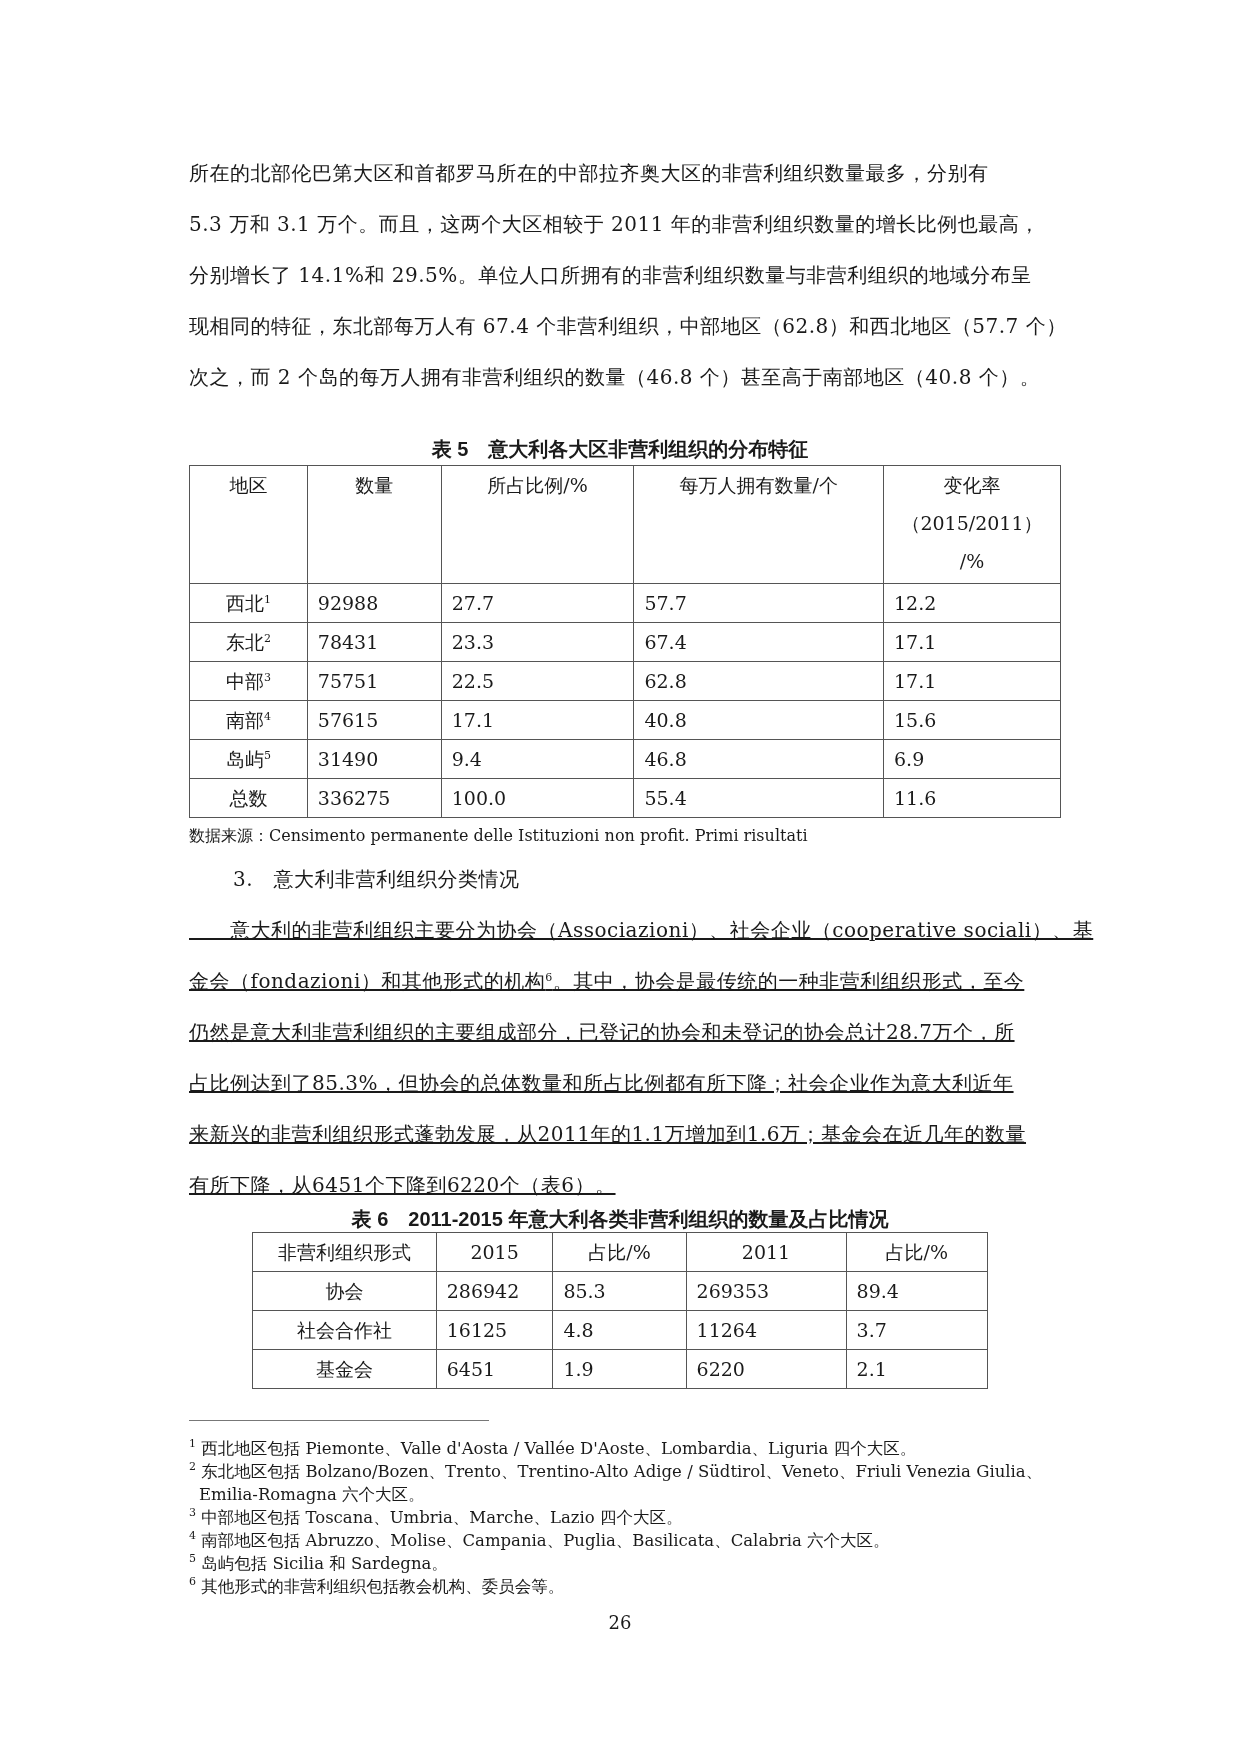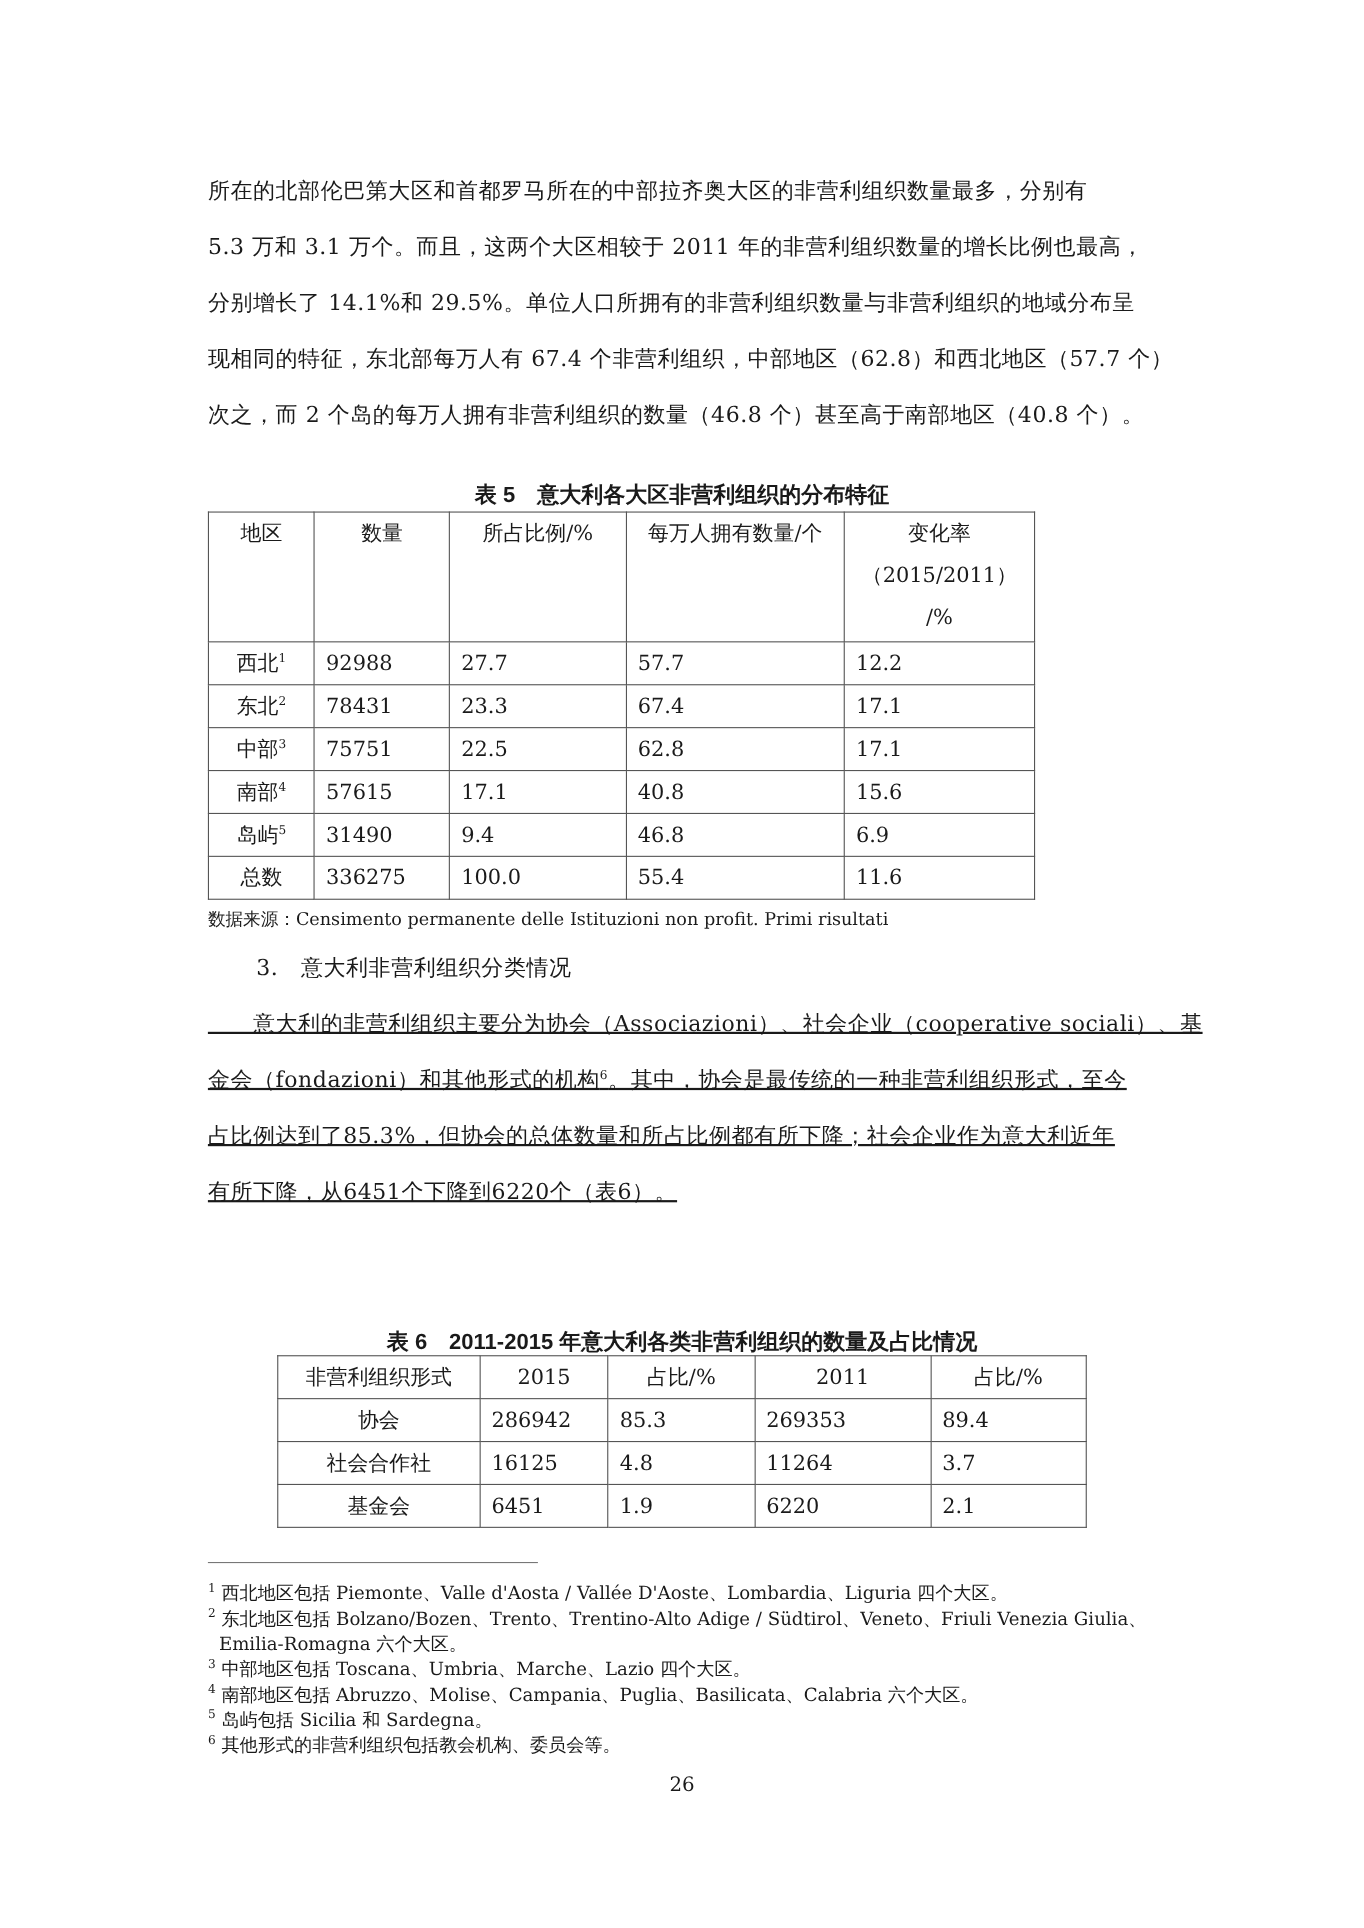--- a/index.html
+++ b/index.html
@@ -46,21 +46,21 @@
   <div class="para" style="top:148px;">
     <span class="line">所在的北部伦巴第大区和首都罗马所在的中部拉齐奥大区的非营利组织数量最多，分别有</span>
     <span class="line">5.3 万和 3.1 万个。而且，这两个大区相较于 2011 年的非营利组织数量的增长比例也最高，</span>
     <span class="line">分别增长了 14.1%和 29.5%。单位人口所拥有的非营利组织数量与非营利组织的地域分布呈</span>
     <span class="line">现相同的特征，东北部每万人有 67.4 个非营利组织，中部地区（62.8）和西北地区（57.7 个）</span>
     <span class="line">次之，而 2 个岛的每万人拥有非营利组织的数量（46.8 个）甚至高于南部地区（40.8 个）。</span>
   </div>
 
   <p class="caption" style="top:436px;">表 5　意大利各大区非营利组织的分布特征</p>
 
-  <table class="t" style="left:189px; top:465px; width:752px;">
+  <table class="t" style="left:189px; top:465px; width:872px;">
     <colgroup>
       <col style="width:118px">
         <col style="width:134px">
         <col style="width:193px">
         <col style="width:250px">
         <col style="width:177px">
     </colgroup>
     <tbody>
         <tr style="height:118px;">
       <th class="c">地区</th>
@@ -118,21 +118,23 @@
   </tbody>
     </table>
 
   <p class="source">数据来源：Censimento permanente delle Istituzioni non profit. Primi risultati</p>
 
   <p class="heading3">3.　意大利非营利组织分类情况</p>
 
   <div class="para" style="top:905px;text-decoration:underline;">
     <span class="line">　　意大利的非营利组织主要分为协会（Associazioni）、社会企业（cooperative sociali）、基</span>
     <span class="line"><span>金会（fondazioni）和其他形式的机构</span><sup>6</sup><span>。其中，协会是最传统的一种非营利组织形式，至今</span></span>
+    <span class="line">仍然是意大利非营利组织的主要组成部分，已登记的协会和未登记的协会总计28.7万个，所</span>
     <span class="line">占比例达到了85.3%，但协会的总体数量和所占比例都有所下降；社会企业作为意大利近年</span>
+    <span class="line">来新兴的非营利组织形式蓬勃发展，从2011年的1.1万增加到1.6万；基金会在近几年的数量</span>
     <span class="line">有所下降，从6451个下降到6220个（表6）。</span>
   </div>
 
   <p class="caption" style="top:1206px;">表 6　2011-2015 年意大利各类非营利组织的数量及占比情况</p>
 
   <table class="t" style="left:252px; top:1232px; width:736px;">
     <colgroup>
       <col style="width:178px">
         <col style="width:113px">
         <col style="width:129px">

